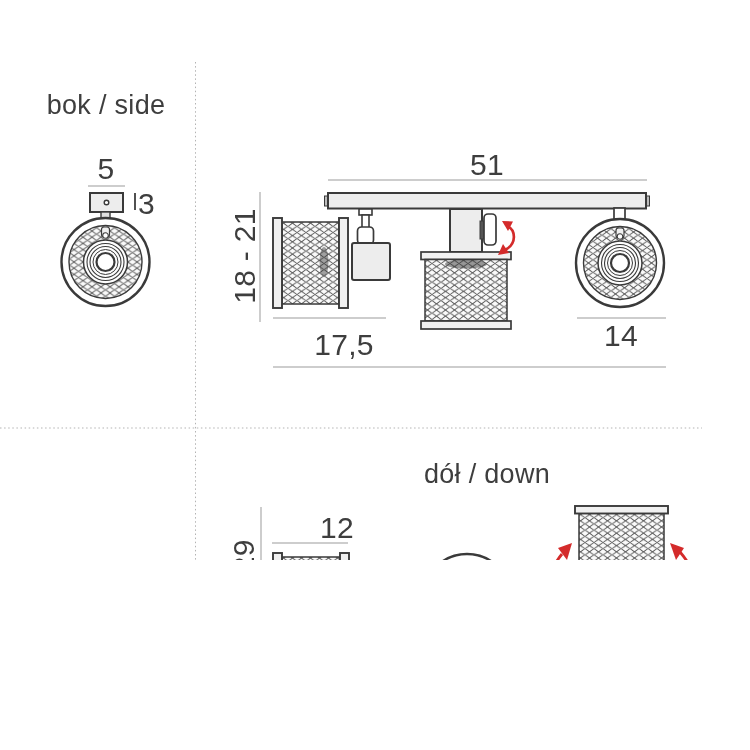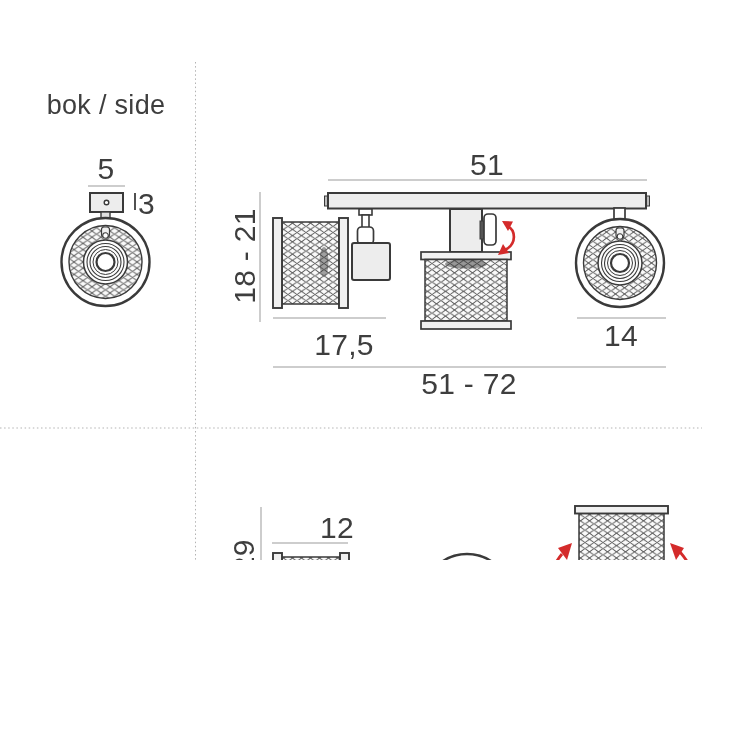--- a/index.html
+++ b/index.html
@@ -132,26 +132,26 @@
       <line x1="273" y1="318" x2="386" y2="318"></line>
       <line x1="577" y1="318" x2="666" y2="318"></line>
       <line x1="273" y1="367" x2="666" y2="367"></line>
       <line x1="272" y1="543" x2="348" y2="543"></line>
       <line x1="261" y1="507" x2="261" y2="646"></line>
     </g>
     <line x1="135" y1="193" x2="135" y2="210" stroke="#3e3e3e" stroke-width="1.8"></line>
   </svg>
 
   <div class="lbl title cx" style="left:106px;top:92px;">bok / side</div>
+  <div class="lbl title cx" style="left:487px;top:461px;">dół / down</div>
 
   <div class="lbl num cx" style="left:106px;top:154px;">5</div>
   <div class="lbl num" style="left:138px;top:189px;">3</div>
 
   <div class="lbl num cx" style="left:487px;top:150px;">51</div>
   <div class="lbl num rot" style="left:245px;top:256px;">18 - 21</div>
   <div class="lbl num cx" style="left:329px;top:330px;margin-left:15px;">17,5</div>
   <div class="lbl num cx" style="left:621px;top:321px;text-align:right;">14</div>
-  <div class="lbl num cx" style="left:469px;top:369px;">51 - 72</div>
 
   <div class="lbl num cx" style="left:309px;top:513px;margin-left:28px;">12</div>
   <div class="lbl num rot" style="left:244px;top:587px;">12 - 29</div>
 
 </div>
 
 </body></html>

